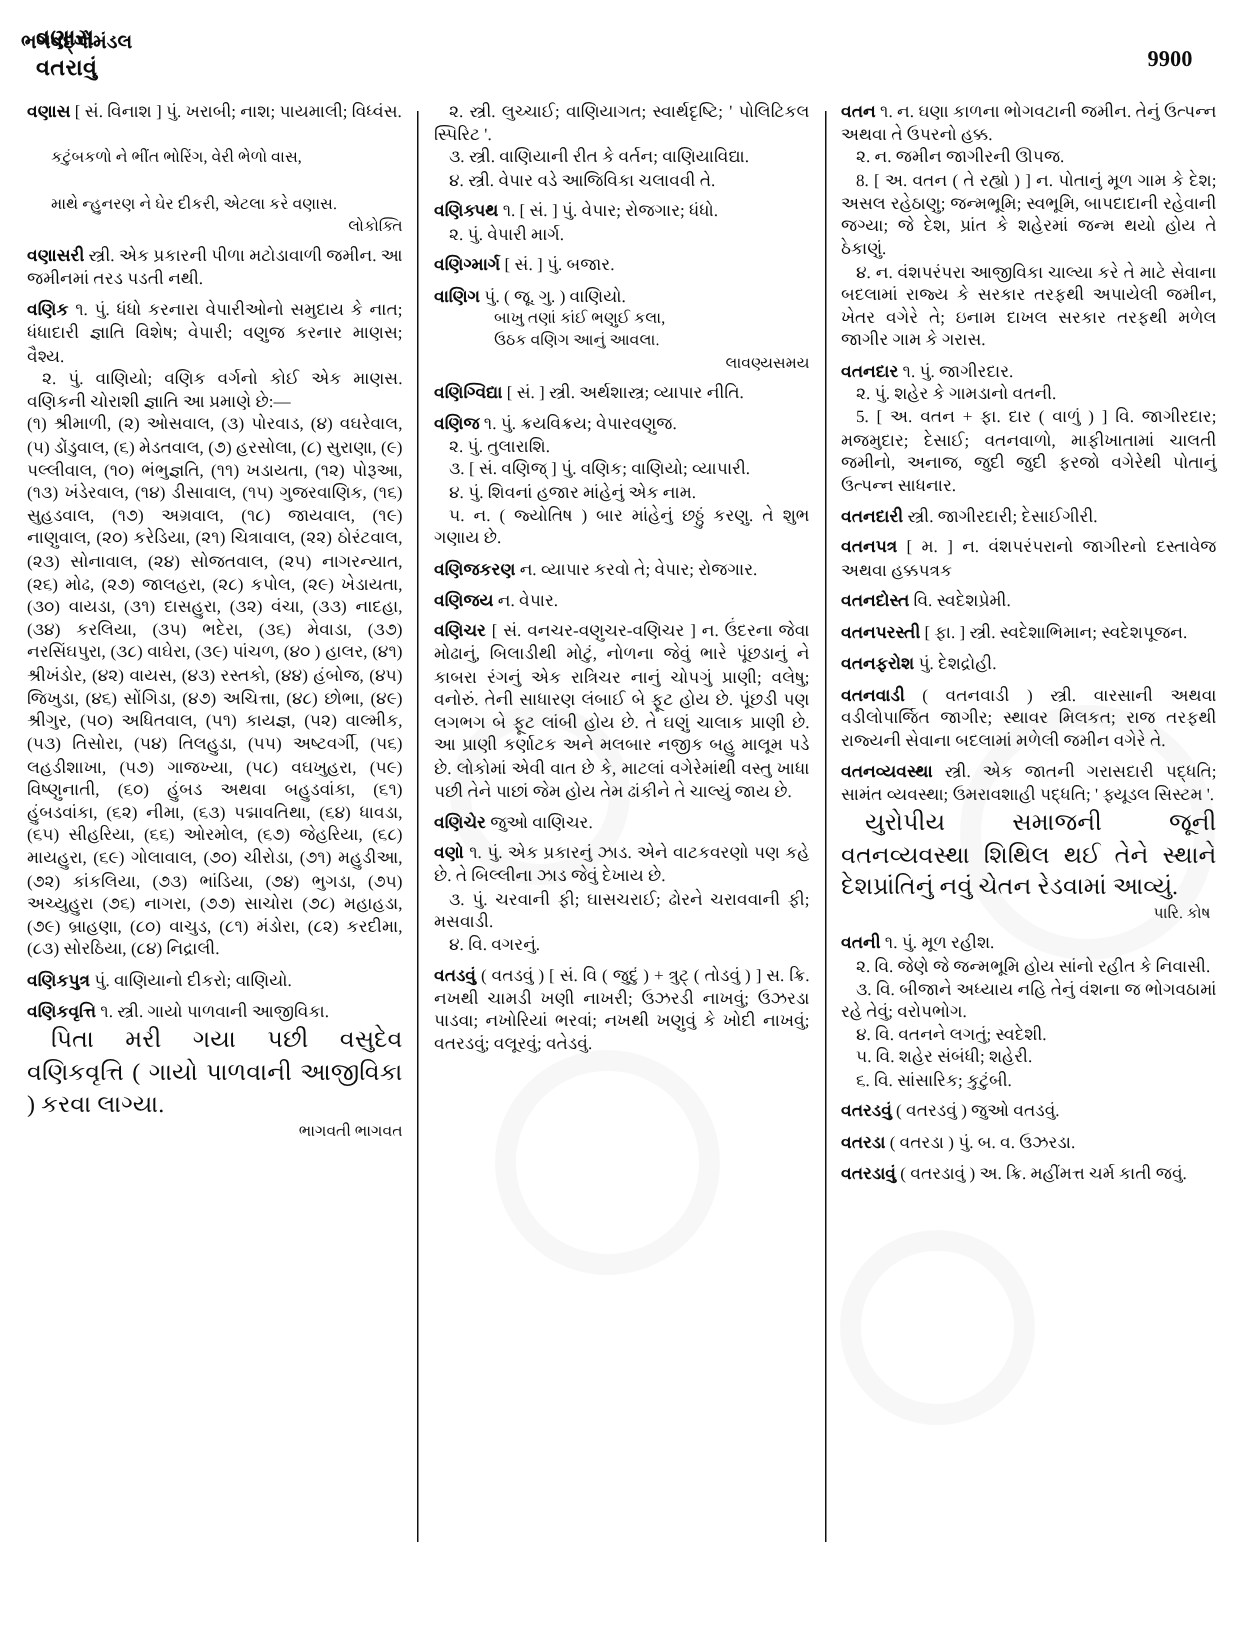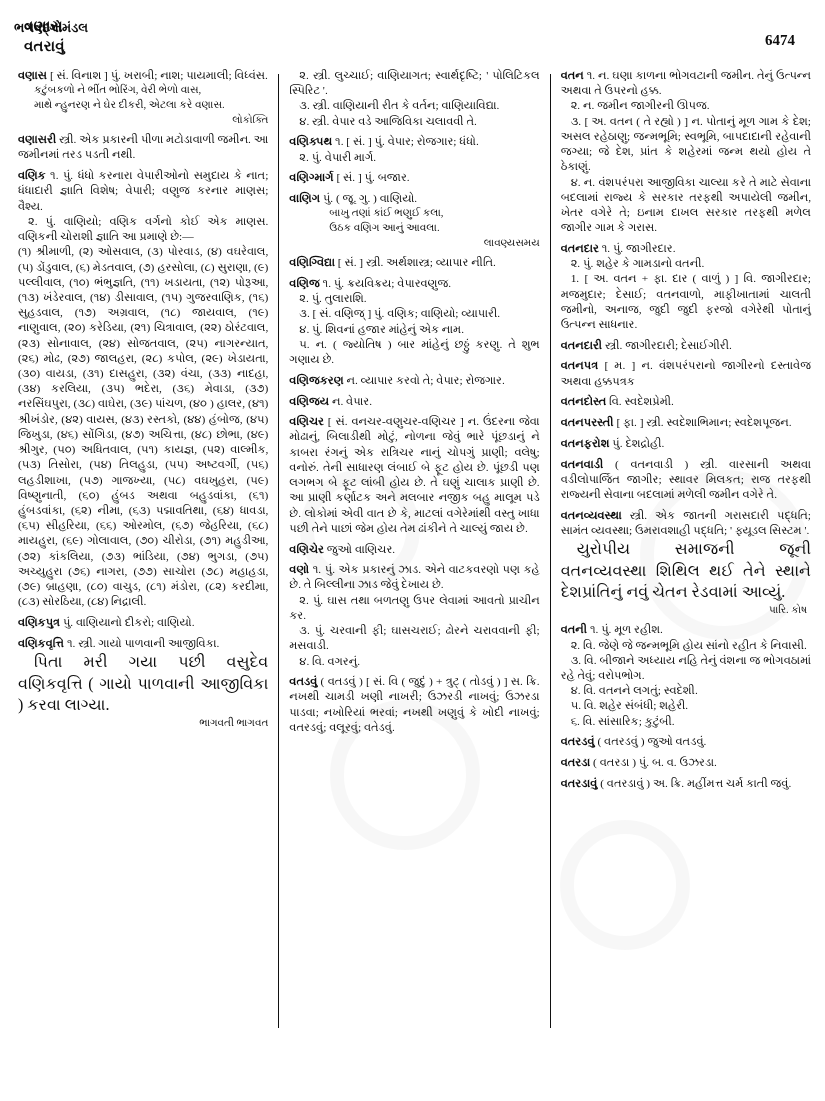--- a/index.html
+++ b/index.html
@@ -65,21 +65,21 @@
   .rule {
     width:1px; background:#111; margin-top:6px; margin-bottom:60px;
     flex: 0 0 1px;
   }
 
   .entry { margin-bottom: 5.5px; }
   .sense { text-indent: 10px; display:block; }
   .sense0 { display:block; }
   .quote {
     display:block; text-indent: 16px;
-    font-size: 10.6px; line-height:1.4;
+    font-size: 10.6px; line-height:1.4;margin-top:16px;
   }
   .quote-ind { display:block; text-indent: 40px; font-size:10.6px; line-height:1.4; }
   .cite { display:block; text-align:right; font-size:10.4px; }
   .cite-l { display:block; text-align:right; font-size:10.4px; padding-right:4px; }
   .illus { display:block; text-indent:16px; font-size:16px; line-height:1.35; }
   .list { display:block; }
   b { font-weight:bold; }
 </style>
 </head>
 <body>
@@ -90,21 +90,21 @@
 <div class="watermark wm4"></div>
 
 <div class="page">
 
   <div class="hdr">
     <div class="hdr-left">
       <div>વણાસ</div>
       <div>વતરાવું</div>
     </div>
     <div class="hdr-center">ભગવદ્ગોમંડલ</div>
-    <div class="hdr-right">6474</div>
+    <div class="hdr-right">9900</div>
   </div>
 
   <div class="cols">
     <div class="col c1">
         <div class="entry">
           <span class="sense0"><b>વણાસ</b> [ સં. વિનાશ ] પું. ખરાબી; નાશ; પાયમાલી; વિધ્વંસ.</span>
           <span class="quote">કટુંબકળો ને ભીંત ભોરિંગ, વેરી ભેળો વાસ,</span>
           <span class="quote">માથે ન્હુનરણ ને ઘેર દીકરી, એટલા કરે વણાસ.</span>
           <span class="cite">લોકોક્તિ</span>
         </div>
@@ -162,40 +162,39 @@
           <span class="sense0"><b>વણિજય</b> ન. વેપાર.</span>
         </div>
         <div class="entry">
           <span class="sense0"><b>વણિચર</b> [ સં. વનચર-વણુચર-વણિચર ] ન. ઉંદરના જેવા મોઢાનું, બિલાડીથી મોટું, નોળના જેવું ભારે પૂંછડાનું ને કાબરા રંગનું એક રાત્રિચર નાનું ચોપગું પ્રાણી; વલેષુ; વનોરું. તેની સાધારણ લંબાઈ બે ફૂટ હોય છે. પૂંછડી પણ લગભગ બે ફૂટ લાંબી હોય છે. તે ઘણું ચાલાક પ્રાણી છે. આ પ્રાણી કર્ણાટક અને મલબાર નજીક બહુ માલૂમ પડે છે. લોકોમાં એવી વાત છે કે, માટલાં વગેરેમાંથી વસ્તુ ખાધા પછી તેને પાછાં જેમ હોય તેમ ઢાંકીને તે ચાલ્યું જાય છે.</span>
         </div>
         <div class="entry">
           <span class="sense0"><b>વણિચેર</b> જુઓ વાણિચર.</span>
         </div>
         <div class="entry">
           <span class="sense0"><b>વણો</b> ૧. પું. એક પ્રકારનું ઝાડ. એને વાટકવરણો પણ કહે છે. તે બિલ્લીના ઝાડ જેવું દેખાય છે.</span>
-          <span class="sense">૨. પું. ઘાસ તથા બળતણુ ઉપર લેવામાં આવતો પ્રાચીન કર.</span>
           <span class="sense">૩. પું. ચરવાની ફી; ઘાસચરાઈ; ઢોરને ચરાવવાની ફી; મસવાડી.</span>
           <span class="sense">૪. વિ. વગરનું.</span>
         </div>
         <div class="entry">
           <span class="sense0"><b>વતડવું</b> ( વતડવું ) [ સં. વિ ( જુદું ) + ત્રુટ્ ( તોડવું ) ] સ. ક્રિ. નખથી ચામડી ખણી નાખરી; ઉઝરડી નાખવું; ઉઝરડા પાડવા; નખોરિયાં ભરવાં; નખથી ખણુવું કે ખોદી નાખવું; વતરડવું; વલૂરવું; વતેડવું.</span>
         </div>
       </div>
     <div class="rule"></div>
     <div class="col c3">
         <div class="entry">
           <span class="sense0"><b>વતન</b> ૧. ન. ઘણા કાળના ભોગવટાની જમીન. તેનું ઉત્પન્ન અથવા તે ઉપરનો હક્ક.</span>
           <span class="sense">૨. ન. જમીન જાગીરની ઊપજ.</span>
-          <span class="sense">૩. [ અ. વતન ( તે રહ્યો ) ] ન. પોતાનું મૂળ ગામ કે દેશ; અસલ રહેઠાણુ; જન્મભૂમિ; સ્વભૂમિ, બાપદાદાની રહેવાની જગ્યા; જે દેશ, પ્રાંત કે શહેરમાં જન્મ થયો હોય તે ઠેકાણું.</span>
+          <span class="sense">8. [ અ. વતન ( તે રહ્યો ) ] ન. પોતાનું મૂળ ગામ કે દેશ; અસલ રહેઠાણુ; જન્મભૂમિ; સ્વભૂમિ, બાપદાદાની રહેવાની જગ્યા; જે દેશ, પ્રાંત કે શહેરમાં જન્મ થયો હોય તે ઠેકાણું.</span>
           <span class="sense">૪. ન. વંશપરંપરા આજીવિકા ચાલ્યા કરે તે માટે સેવાના બદલામાં રાજ્ય કે સરકાર તરફથી અપાયેલી જમીન, ખેતર વગેરે તે; ઇનામ દાખલ સરકાર તરફથી મળેલ જાગીર ગામ કે ગરાસ.</span>
         </div>
         <div class="entry">
           <span class="sense0"><b>વતનદાર</b> ૧. પું. જાગીરદાર.</span>
           <span class="sense">૨. પું. શહેર કે ગામડાનો વતની.</span>
-          <span class="sense">1. [ અ. વતન + ફા. દાર ( વાળું ) ] વિ. જાગીરદાર; મજમુદાર; દેસાઈ; વતનવાળો, માફીખાતામાં ચાલતી જમીનો, અનાજ, જુદી જુદી ફરજો વગેરેથી પોતાનું ઉત્પન્ન સાધનાર.</span>
+          <span class="sense">5. [ અ. વતન + ફા. દાર ( વાળું ) ] વિ. જાગીરદાર; મજમુદાર; દેસાઈ; વતનવાળો, માફીખાતામાં ચાલતી જમીનો, અનાજ, જુદી જુદી ફરજો વગેરેથી પોતાનું ઉત્પન્ન સાધનાર.</span>
         </div>
         <div class="entry">
           <span class="sense0"><b>વતનદારી</b> સ્ત્રી. જાગીરદારી; દેસાઈગીરી.</span>
         </div>
         <div class="entry">
           <span class="sense0"><b>વતનપત્ર</b> [ મ. ] ન. વંશપરંપરાનો જાગીરનો દસ્તાવેજ અથવા હક્કપત્રક</span>
         </div>
         <div class="entry">
           <span class="sense0"><b>વતનદોસ્ત</b> વિ. સ્વદેશપ્રેમી.</span>
         </div>

